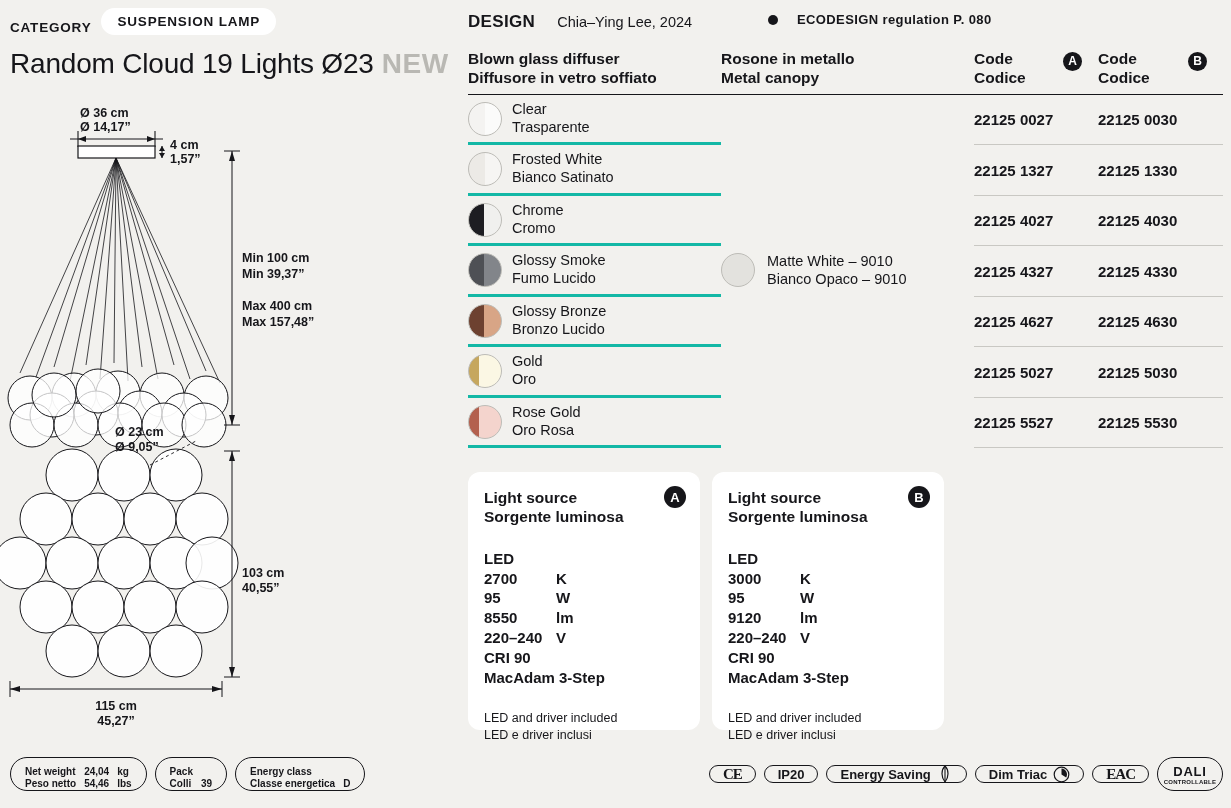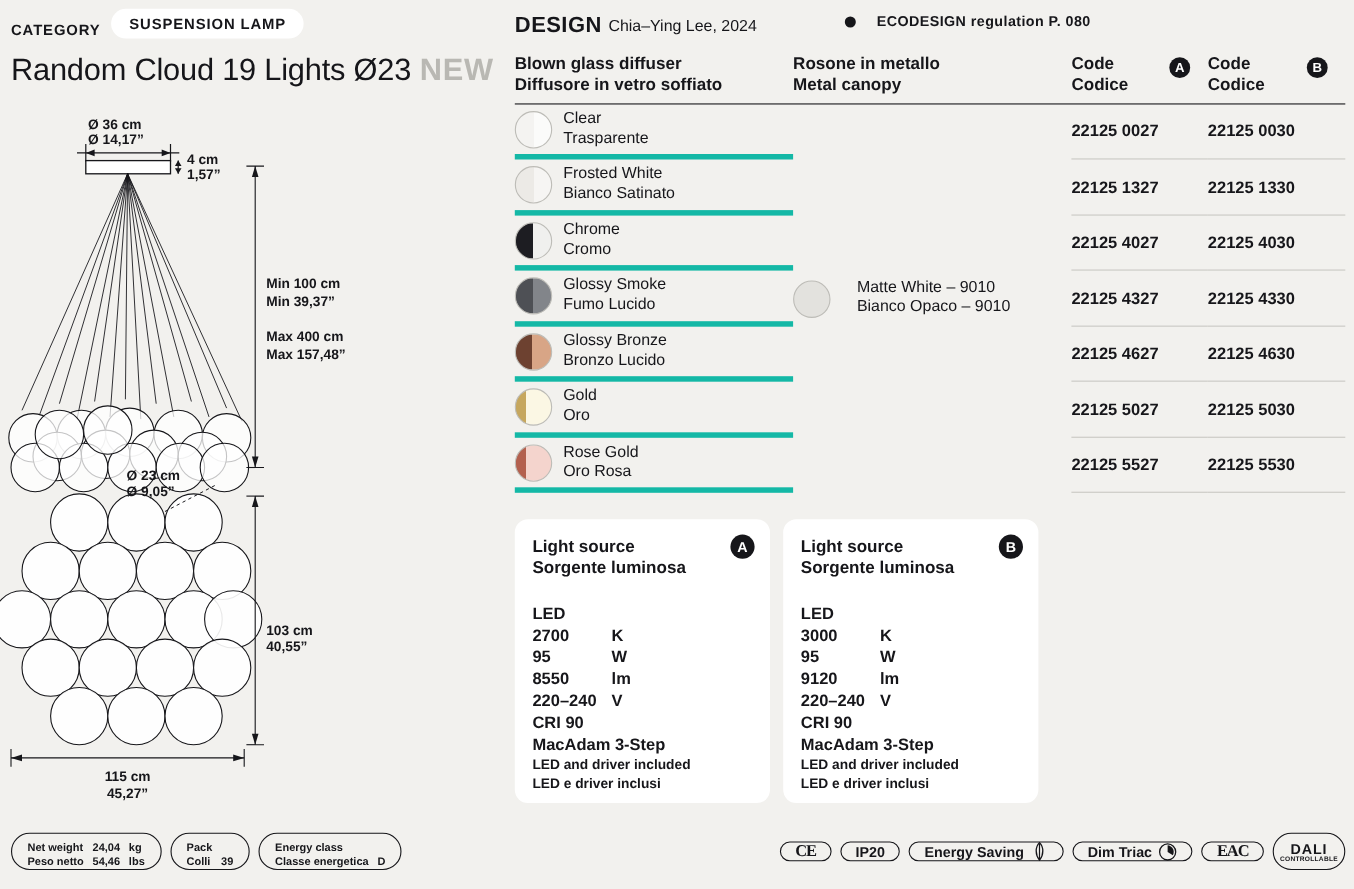--- a/index.html
+++ b/index.html
@@ -19,22 +19,22 @@
   .cat-label { font-size:13.5px; font-weight:bold; letter-spacing:.06em; }
   .cat-pill {
     background:#fff; border-radius:16px; padding:6px 16px;
     font-size:13.5px; font-weight:bold; letter-spacing:.06em;
   }
   .title-row { position:absolute; left:10px; top:48px; display:flex; align-items:baseline; gap:8px; }
   .title { font-size:28px; font-weight:400; letter-spacing:-.2px; }
   .title-new { font-size:28px; font-weight:bold; color:#b9b8b3; letter-spacing:.02em; }
 
   .design-row { position:absolute; left:468px; top:12px; display:flex; align-items:center; gap:0; width:760px; }
-  .design-label { font-size:20px; font-weight:bold; letter-spacing:.02em; }
-  .design-name { font-size:14.5px; font-weight:400; margin-left:6px; }
+  .design-label { font-size:17px; font-weight:bold; letter-spacing:.02em; }
+  .design-name { font-size:14.5px; font-weight:400; margin-left:22px; }
   .eco { position:absolute; left:768px; top:12px; display:flex; align-items:center; gap:7px; }
   .eco-dot { width:10px; height:10px; border-radius:50%; background:#16161a; display:inline-block; }
   .eco-text { font-size:13px; font-weight:bold; letter-spacing:.03em;margin-left:12px; }
 
   
   .drawing { position:absolute; left:0; top:95px; width:455px; height:640px; }
   .dim-text { font-size:12.5px; font-weight:bold; fill:#16161a; }
 
   
   .table { position:absolute; left:468px; top:50px; width:755px; }
@@ -44,45 +44,45 @@
   .col-b { width:253px; }
   .col-c { width:124px; position:relative; }
   .col-d { width:125px; position:relative; }
   .badge {
     width:19px;height:19px;border-radius:50%;background:#16161a;color:#fff;
     font-size:12px;font-weight:bold;display:flex;align-items:center;justify-content:center;
     position:absolute; right:16px; top:2px;
   }
   .rows { position:relative; }
   .row { display:flex; align-items:center; height:50.5px; }
-  .cell-diff { width:253px; height:100%; display:flex; align-items:center; gap:10px; border-bottom:5px solid #14b8a6; }
+  .cell-diff { width:253px; height:100%; display:flex; align-items:center; gap:10px; border-bottom:3px solid #14b8a6; }
   .swatch { width:34px; height:34px; border-radius:50%; flex:none; border:1px solid #bdbcb7; }
   .lbl { font-size:14.5px; line-height:1.24; }
   .lbl .l1 { font-weight:400; }
   .lbl .l2 { font-weight:400; }
   .cell-canopy { width:253px; height:100%; }
   .cell-code { width:124px; height:100%; display:flex; align-items:center; border-bottom:1px solid #c9c8c3; font-size:15px; font-weight:bold; }
   .cell-code.d { width:125px; }
 
   .canopy-block {
     position:absolute; left:253px; top:0; width:253px; height:353px;
     display:flex; align-items:center; gap:12px;
   }
-  .canopy-inner { display:flex; align-items:flex-end; gap:24px; }
+  .canopy-inner { display:flex; align-items:flex-start; gap:12px; }
 
   
   .cards { position:absolute; left:468px; top:472px; display:flex; gap:12px; }
   .card { width:232px; height:258px; background:#fff; border-radius:12px; padding:16px 16px 12px 16px; position:relative; }
   .card-title { font-size:15.5px; font-weight:bold; line-height:1.25; }
   .card-badge { position:absolute; right:14px; top:14px; width:22px;height:22px;border-radius:50%;
     background:#16161a;color:#fff;font-size:13px;font-weight:bold;display:flex;align-items:center;justify-content:center; }
   .spec { margin-top:22px; }
   .spec-line { display:flex; font-size:15px; font-weight:bold; line-height:1.32; }
   .spec-line .v { width:72px; }
-  .spec-note { margin-top:0; font-size:12.5px; line-height:1.33;font-weight:bold; }
+  .spec-note { margin-top:23px; font-size:12.5px; line-height:1.33; }
 
   
   .footer-left { position:absolute; left:10px; top:757px; display:flex; gap:8px; align-items:center; }
   .pill {
     border:1.3px solid #16161a; border-radius:18px; height:34px;
     display:flex; align-items:flex-end; padding:0 14px; font-size:10px; font-weight:bold; line-height:1.22;
     background:transparent;
   }
   .pill .two { display:flex; flex-direction:column; }
   .pill .val { margin-left:8px; }

